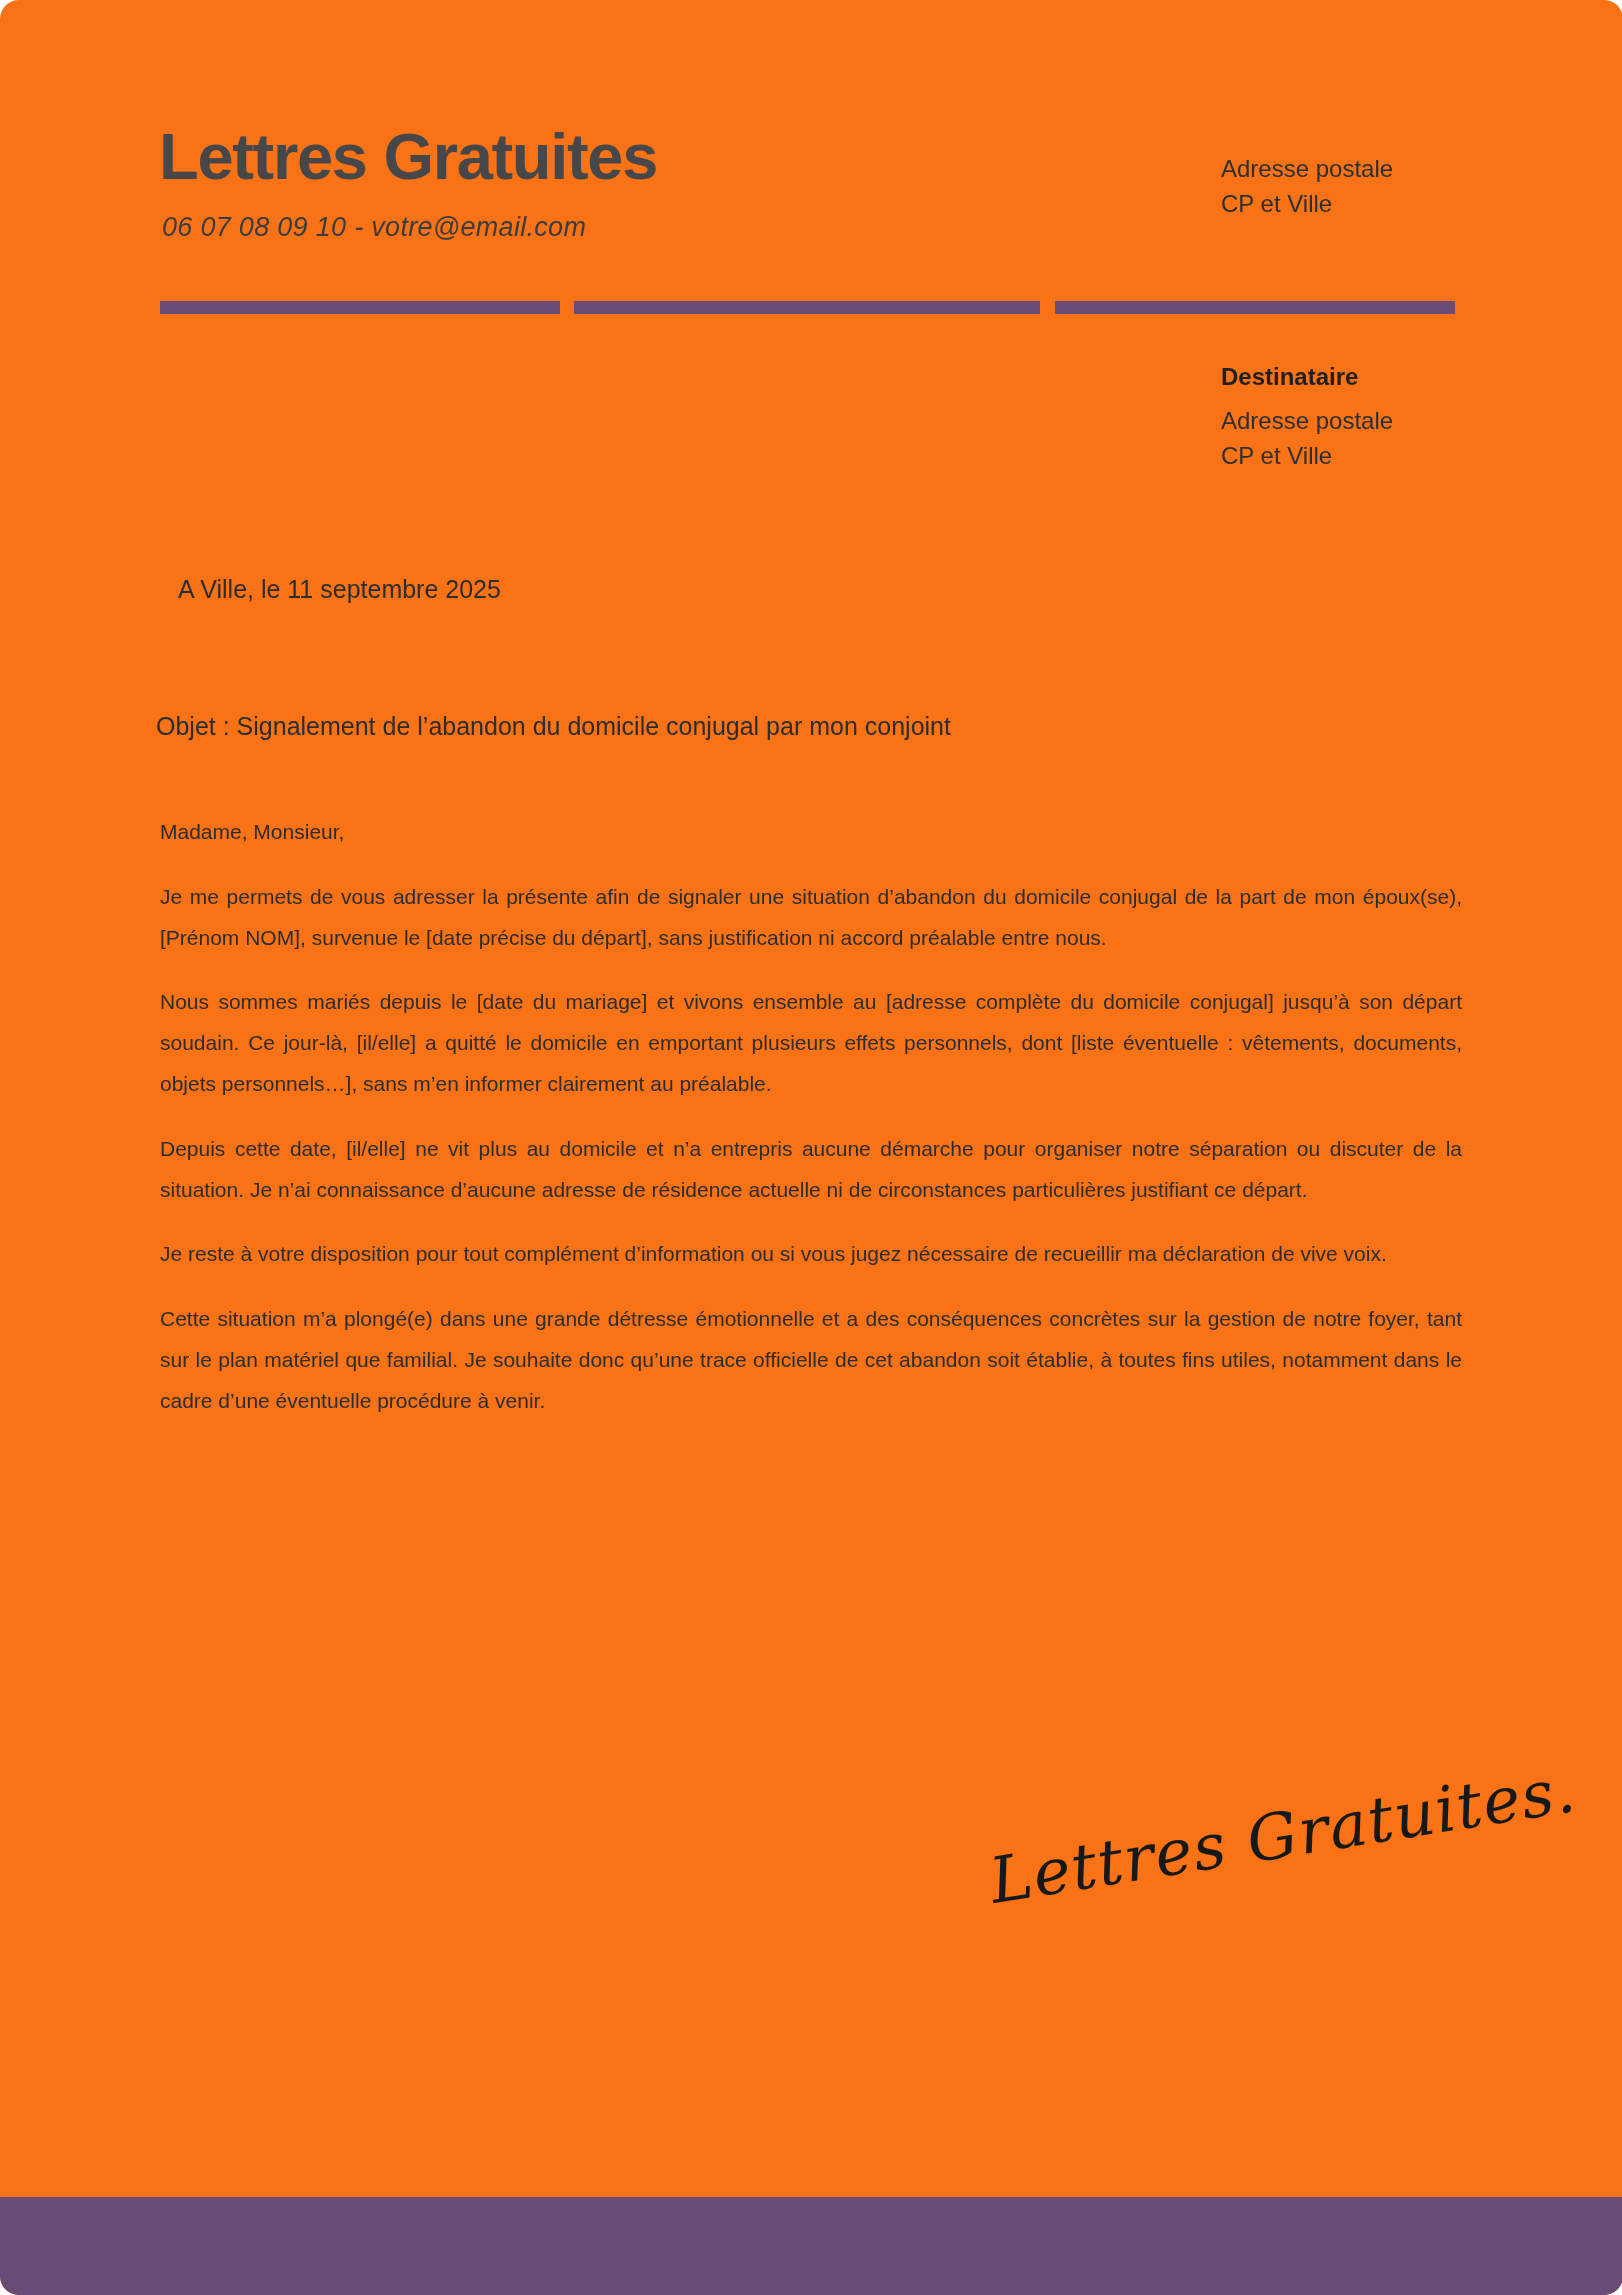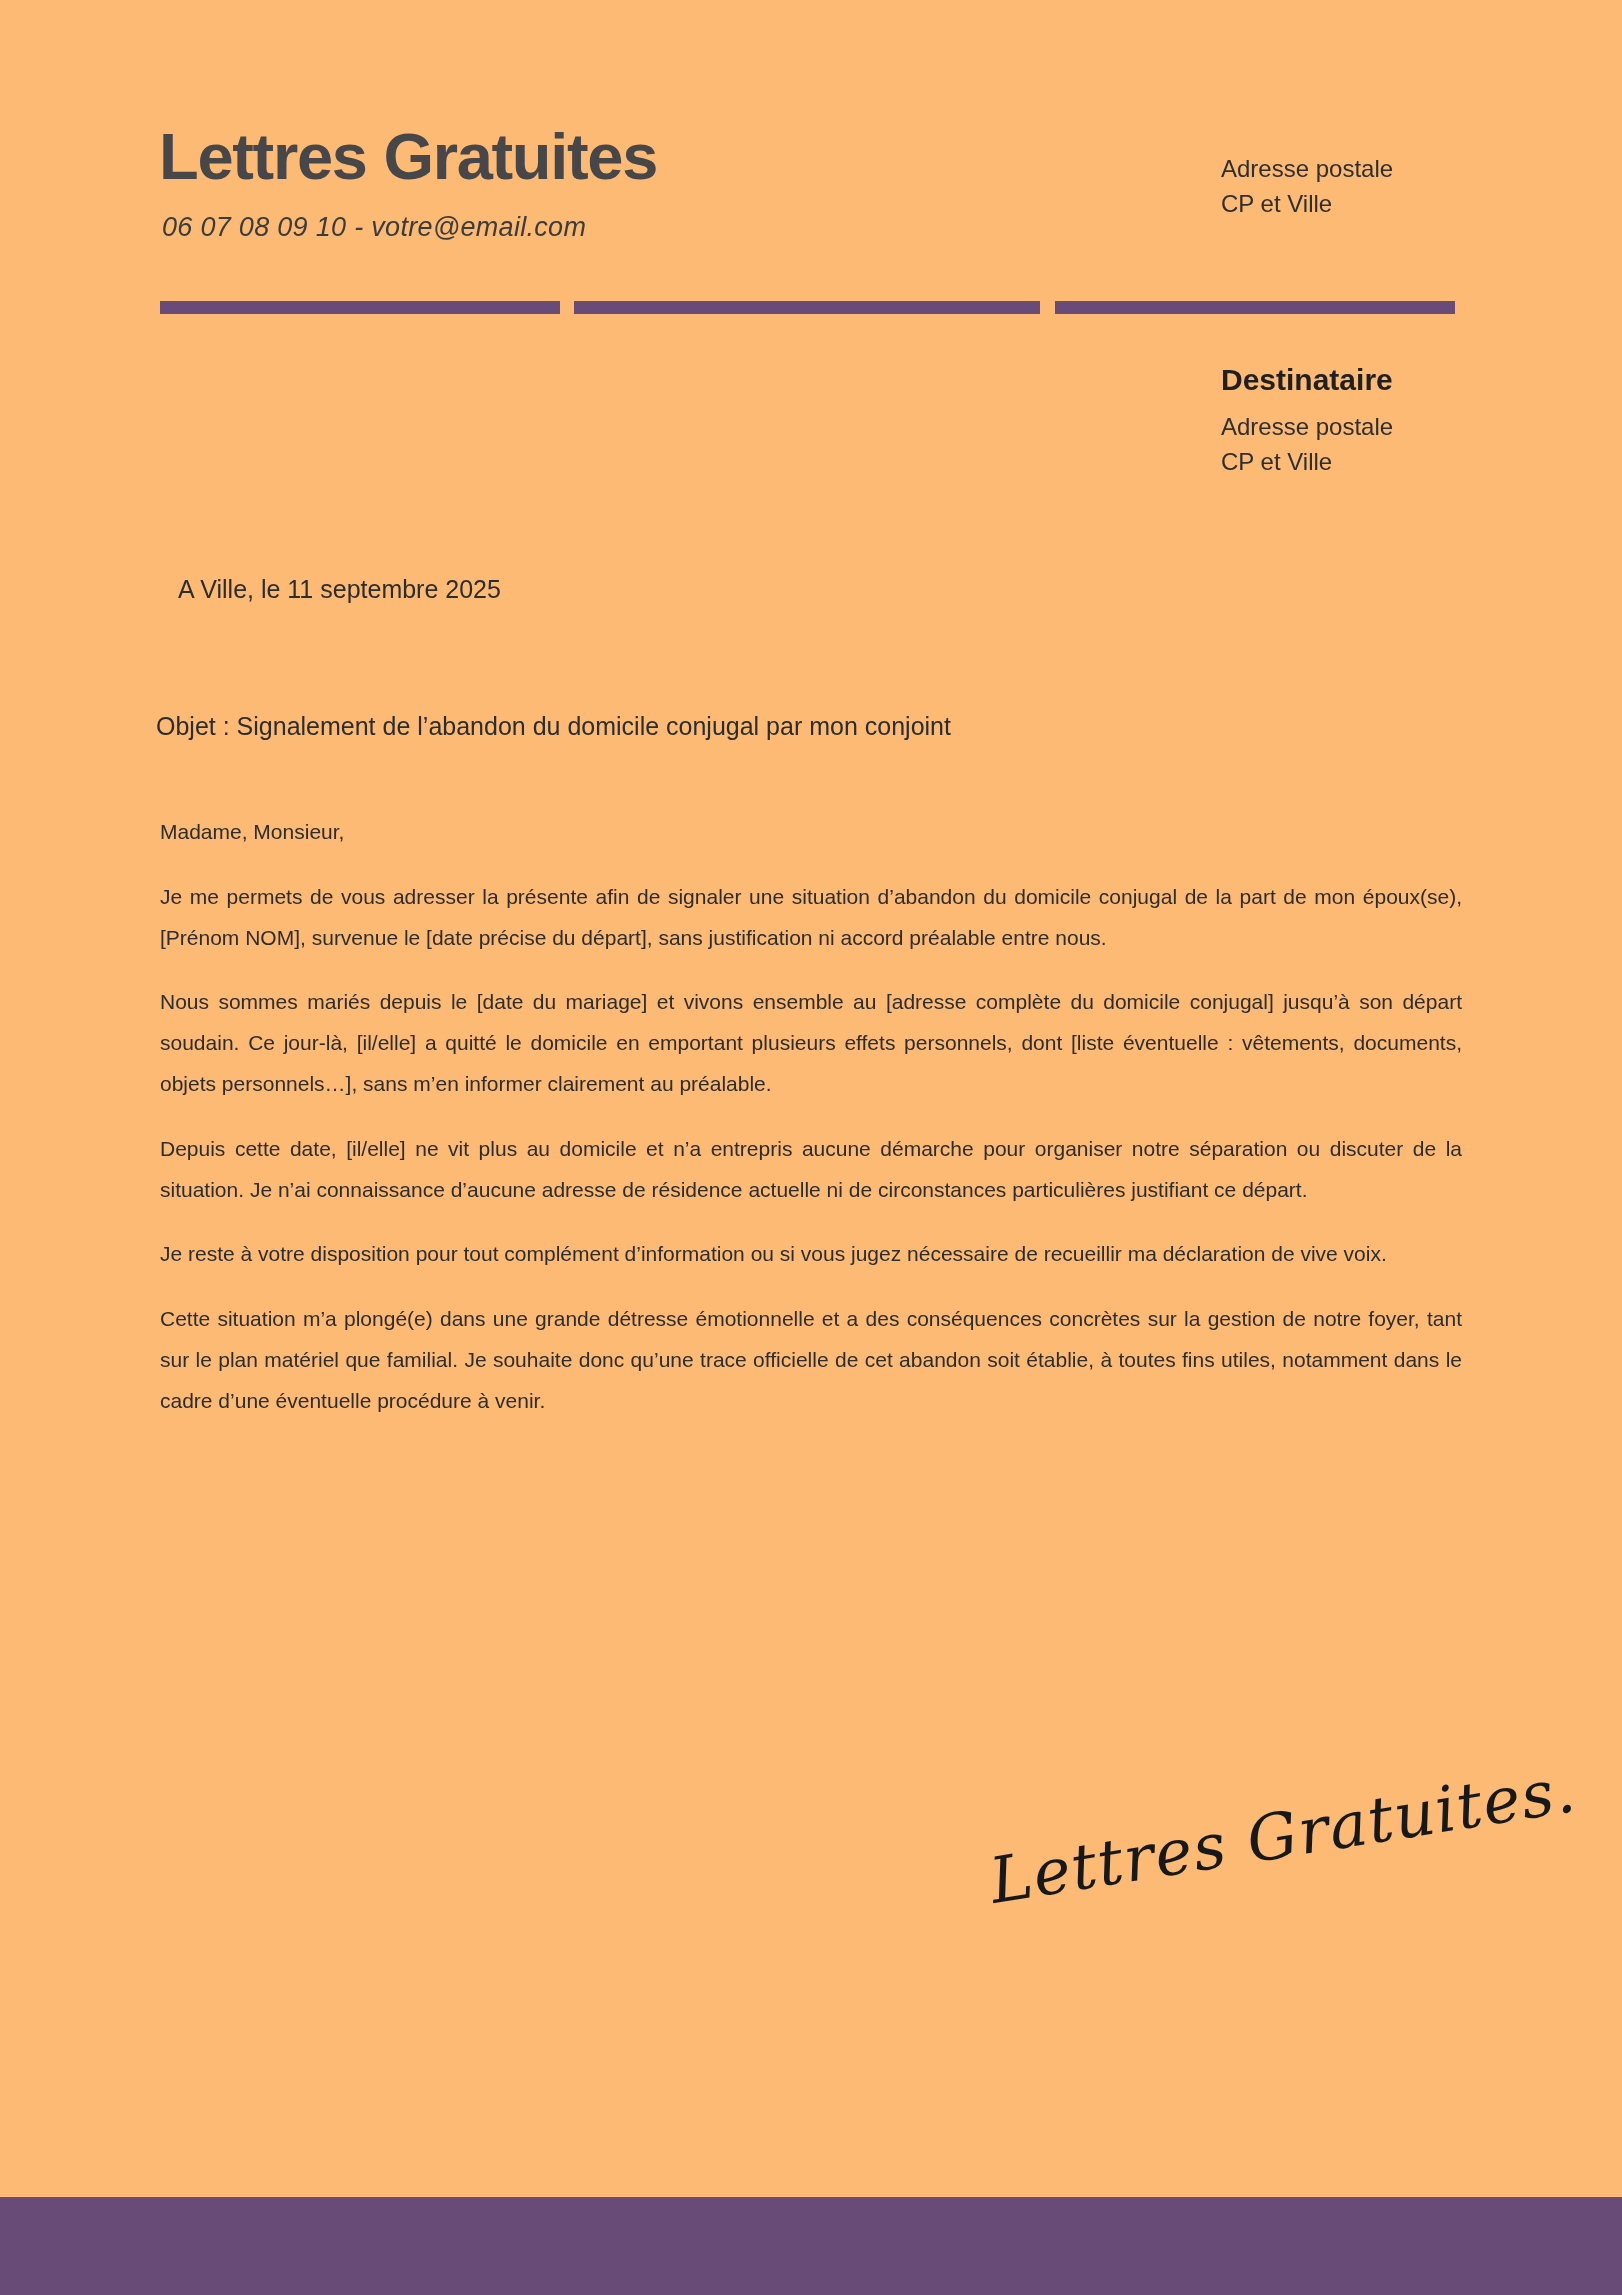--- a/index.html
+++ b/index.html
@@ -4,24 +4,25 @@
 <style>
   html, body {
     margin: 0;
     padding: 0;
     background: #ffffff;
   }
   .page {
     position: relative;
     width: 1623px;
     height: 2295px;
-    background: #fdba74;
+    background: #f97316;
     font-family: "Liberation Sans", sans-serif;
     color: #2c2d2f;
     overflow: hidden;
+    border-radius: 19px;
   }
 
   
   .brand-title {
     position: absolute;
     left: 159px;
     top: 123px;
     font-size: 65px;
     line-height: 68px;
     font-weight: 800;
@@ -63,21 +64,21 @@
   .bar-2 { width: 466px; }
   .bar-3 { width: 400px; }
 
   
   .recipient {
     position: absolute;
     left: 1221px;
     top: 363px;
   }
   .recipient-heading {
-    font-size: 30px;
+    font-size: 24px;
     font-weight: 800;
     color: #1f2022;
     margin: 0 0 11.8px 0;
   }
   .recipient-address {
     font-size: 24px;
     line-height: 35px;
     color: #2e2f31;
   }
 

